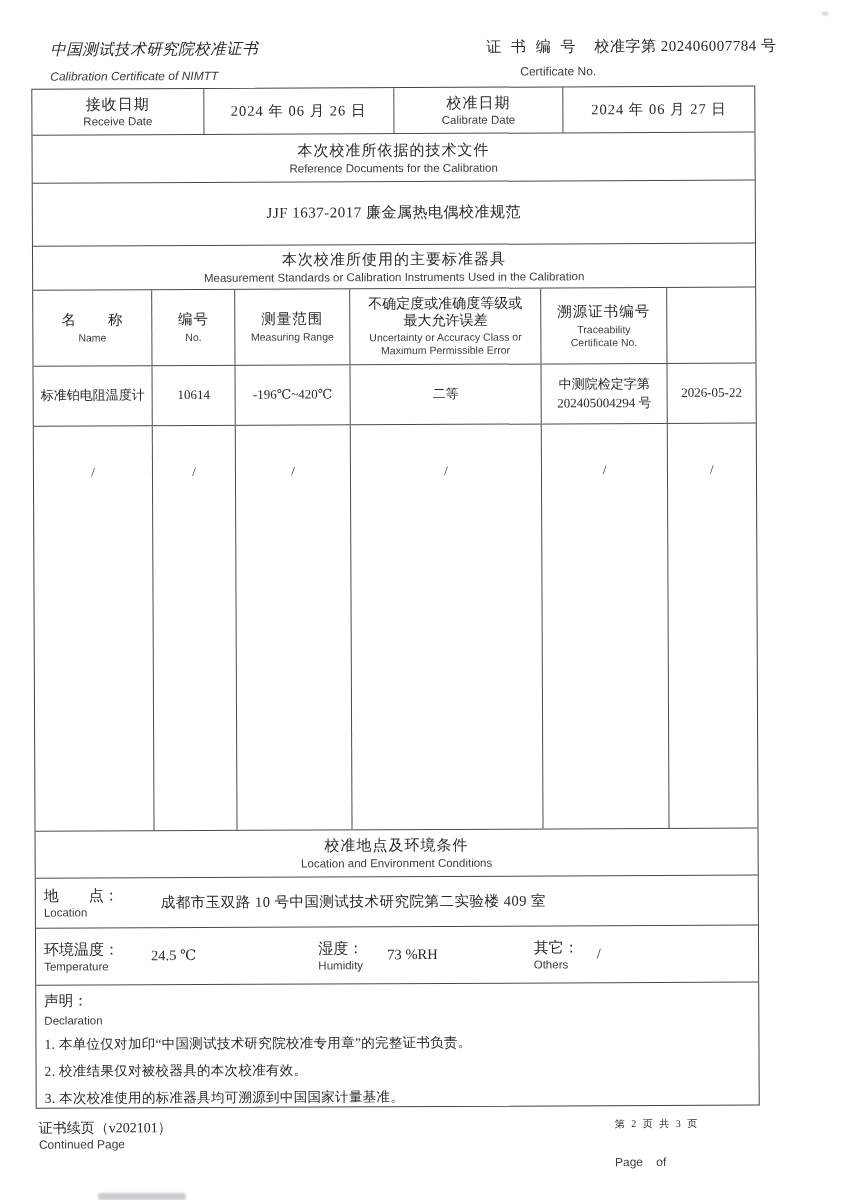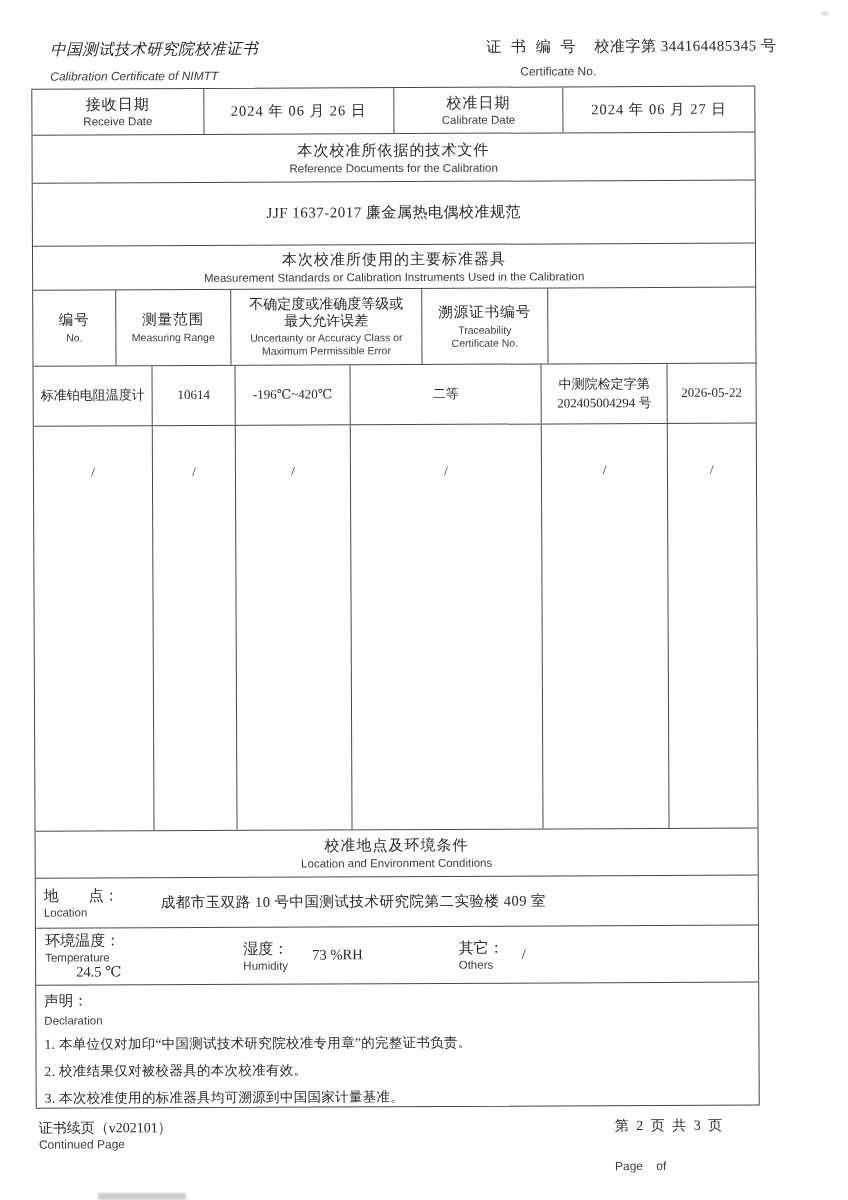--- a/index.html
+++ b/index.html
@@ -88,21 +88,21 @@
   .decl-zh { font-size: 14.5px; }
   .decl-en { font-size: 11.5px; margin-top: 4px; }
   .decl-item { font-size: 13.5px; margin-top: 9px; letter-spacing: 0.3px; }
 
   
   .footer { position: absolute; left: 36px; top: 1118px; width: 760px; }
   .f-left { position: absolute; left: 0; top: 0; }
   .f-left-zh { font-size: 14px; }
   .f-left-en { font-size: 12px; }
   .f-right { position: absolute; left: 576px; top: 0; }
-  .f-right-zh { font-size: 14px; letter-spacing: 2px; }
+  .f-right-zh { font-size: 10px; letter-spacing: 2px; }
   .f-right-en { font-size: 12px; margin-top: 24px; white-space: pre; }
 
   
   .smudge {
     position: absolute; left: 98px; top: 1193px;
     width: 88px; height: 7px;
     background: #6b7075; opacity: 0.35;
     border-radius: 2px; filter: blur(1px);
   }
   .corner-mark {
@@ -115,21 +115,21 @@
 
 <div class="scan">
 
   <div class="page-header">
     <div class="ph-left">
       <div class="ph-title-zh">中国测试技术研究院校准证书</div>
       <div class="ph-title-en en">Calibration Certificate of NIMTT</div>
     </div>
     <div class="ph-right">
       <div class="ph-cert-line">
-        <span class="ph-cert-label">证 书 编 号</span><span>校准字第 344164485345 号</span>
+        <span class="ph-cert-label">证 书 编 号</span><span>校准字第 202406007784 号</span>
       </div>
       <div class="ph-cert-en en">Certificate No.</div>
     </div>
   </div>
 
   <div class="main">
 
     <div class="dates-row bb">
       <div class="cell c1 rb">
         <div class="d-label-zh">接收日期</div>
@@ -157,20 +157,24 @@
     </div>
 
     <div class="sec-heading std-heading bb">
       <div class="sec-zh">本次校准所使用的主要标准器具</div>
       <div class="sec-en en">Measurement Standards or Calibration Instruments Used in the Calibration</div>
     </div>
 
     <div class="std-table">
 
       <div class="std-row std-head bb">
+        <div class="sc1 rb">
+          <div class="h-zh">名　　称</div>
+          <div class="h-en en">Name</div>
+        </div>
         <div class="sc2 rb">
           <div class="h-zh">编号</div>
           <div class="h-en en">No.</div>
         </div>
         <div class="sc3 rb">
           <div class="h-zh">测量范围</div>
           <div class="h-en en">Measuring Range</div>
         </div>
         <div class="sc4 rb">
           <div class="h-zh h-zh-wrap pre">不确定度或准确度等级或
@@ -212,21 +216,21 @@
 
     <div class="loc-row bb">
       <div class="loc-label">
         <div class="label-zh">地　　点：</div>
         <div class="label-en en">Location</div>
       </div>
       <div class="loc-value">成都市玉双路 10 号中国测试技术研究院第二实验楼 409 室</div>
     </div>
 
     <div class="env-row bb">
-      <div class="env-group" style="margin-left:8px;flex-direction:column;">
+      <div class="env-group" style="margin-left:8px;">
         <div>
           <div class="label-zh">环境温度：</div>
           <div class="label-en en">Temperature</div>
         </div>
         <div class="env-value" style="margin-left:32px;text-align:center;">24.5  ℃</div>
       </div>
       <div class="env-group" style="margin-left:122px;">
         <div>
           <div class="label-zh">湿度：</div>
           <div class="label-en en">Humidity</div>

